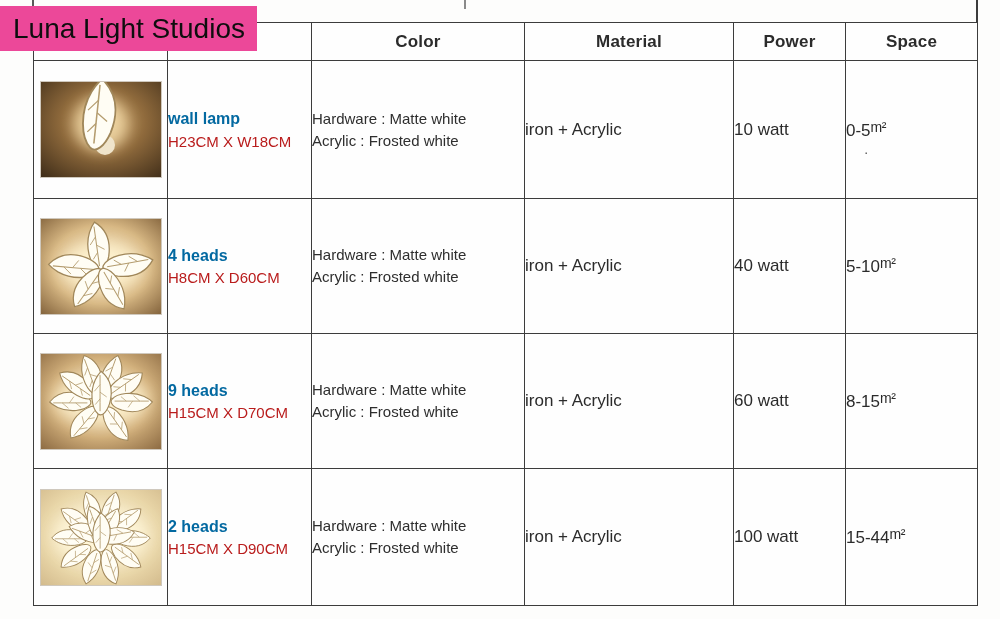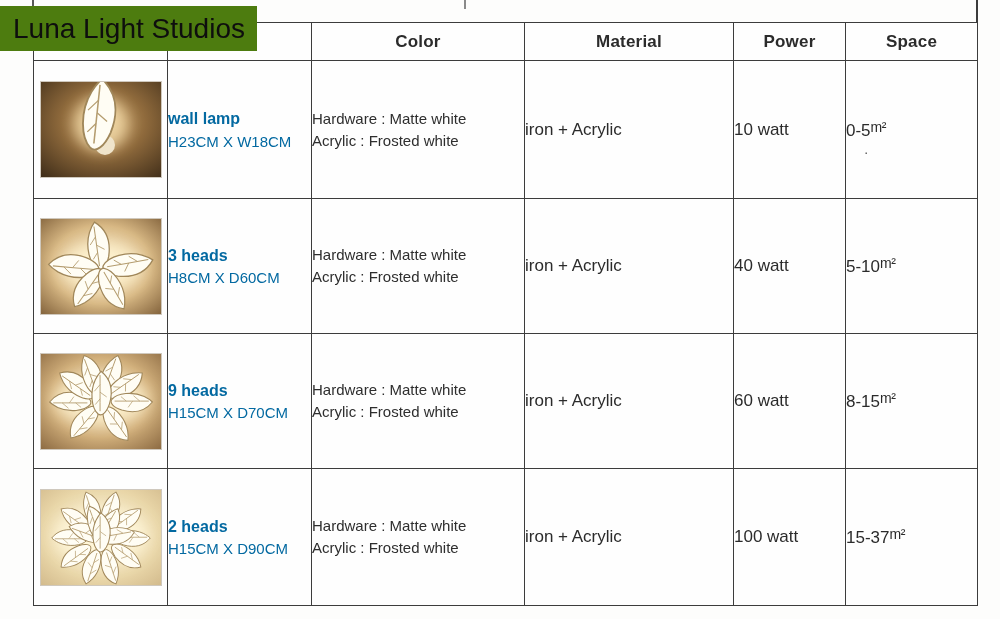--- a/index.html
+++ b/index.html
@@ -25,33 +25,33 @@
     border:1.6px solid #3c3c3c;vertical-align:middle;padding:0;
     font-size:17px;color:#2b2b2b;background:#fefefe;
   }
   tr.hdr{height:38px;}
   tr.r0{height:138px;} tr.r1{height:135px;} tr.r2{height:135px;} tr.r3{height:137px;}
   th{font-weight:bold;font-size:18px;color:#151515;text-align:center;letter-spacing:.2px;}
   td.c-center{text-align:left;}
   td.c-photo{text-align:center;}
   td.c-name{padding-left:9px;}
   .prod-name{font-weight:bold;font-size:16px;color:#0369a1;line-height:1.45;}
-  .prod-size{font-size:15px;color:#0369a1;line-height:1.4;}
+  .prod-size{font-size:15px;color:#b91c1c;line-height:1.4;}
   td.c-color{padding-left:8px;}
   .color-line{font-size:15px;color:#2e2e2e;line-height:1.45;}
   .space-wrap{position:relative;display:inline-block;}
   .space-unit{font-size:14px;vertical-align:4px;letter-spacing:-.5px;}
   .space-dot{position:absolute;left:46%;bottom:-16px;font-size:14px;color:#555;}
 
   .photo{width:120px;height:95px;display:inline-block;vertical-align:middle;
          box-shadow:0 0 0 1px rgba(120,100,70,.35);}
 
   
   #brand-overlay{
-    position:absolute;left:0;top:6px;width:257px;height:45px;background:#4d7c0f;
+    position:absolute;left:0;top:6px;width:257px;height:45px;background:#ec4899;
     display:flex;align-items:center;z-index:5;
   }
   #brand-overlay span{
     font-size:28px;color:#0e0e0e;padding-left:13px;white-space:nowrap;
     font-family:"Liberation Sans", sans-serif;
   }
 </style>
 </head>
 <body>
 
@@ -143,21 +143,21 @@
         <g transform="translate(60,50)">
               <use href="#leaf" transform="rotate(-8) translate(0,-20) scale(1.05)"></use>
               <use href="#leaf" transform="rotate(-85) translate(0,-24) scale(1.1)"></use>
               <use href="#leaf" transform="rotate(80) translate(0,-24) scale(1.1)"></use>
               <use href="#leaf" transform="rotate(-145) translate(0,-20) scale(1)"></use>
               <use href="#leaf" transform="rotate(150) translate(0,-20) scale(1)"></use>
             </g>
       </svg>
     </td>
     <td class="c-name">
-      <div class="prod-name">3 heads</div>
+      <div class="prod-name">4 heads</div>
       <div class="prod-size">H8CM X D60CM</div>
     </td>
     <td class="c-color">
       <div class="color-line">Hardware : Matte white</div>
       <div class="color-line">Acrylic : Frosted white</div>
     </td>
     <td class="c-center">iron + Acrylic</td>
     <td class="c-center">40 watt</td>
     <td class="c-center">
       <span class="space-wrap"><span>5-10</span><span class="space-unit">m²</span></span>
@@ -245,21 +245,21 @@
       <div class="prod-name">2 heads</div>
       <div class="prod-size">H15CM X D90CM</div>
     </td>
     <td class="c-color">
       <div class="color-line">Hardware : Matte white</div>
       <div class="color-line">Acrylic : Frosted white</div>
     </td>
     <td class="c-center">iron + Acrylic</td>
     <td class="c-center">100 watt</td>
     <td class="c-center">
-      <span class="space-wrap"><span>15-37</span><span class="space-unit">m²</span></span>
+      <span class="space-wrap"><span>15-44</span><span class="space-unit">m²</span></span>
     </td>
   </tr>
 </tbody>
   </table>
 
 <div id="brand-overlay">
   <span>Luna Light Studios</span>
 </div>
 
 </body></html>

